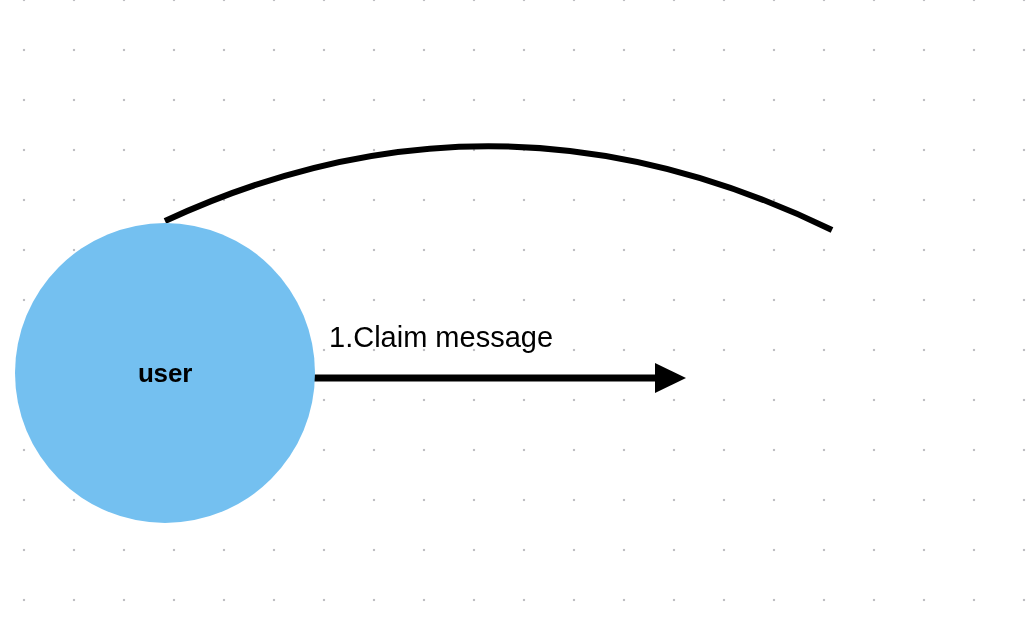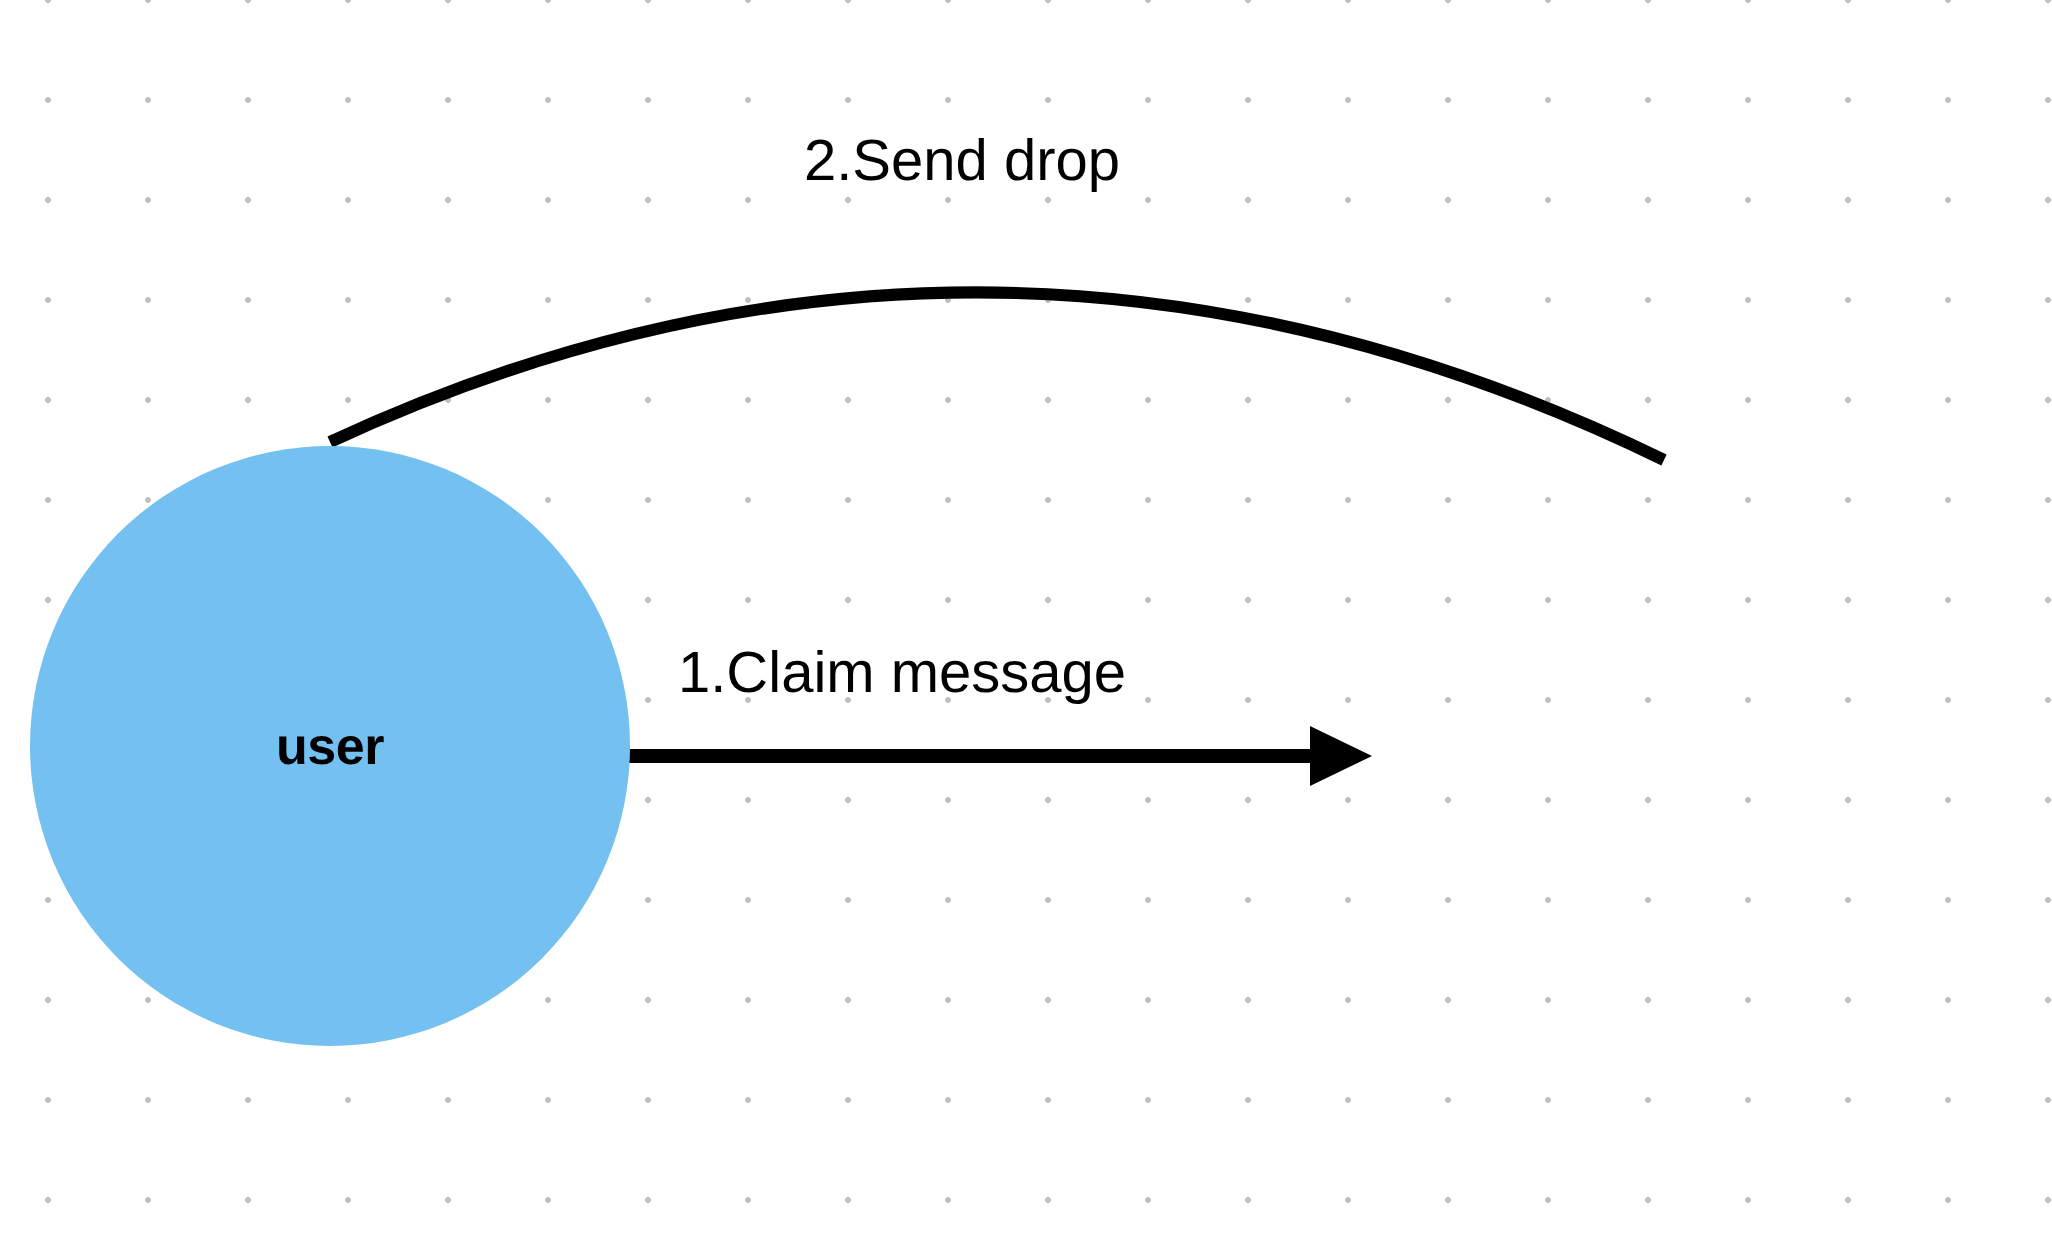--- a/index.html
+++ b/index.html
@@ -63,21 +63,21 @@
     font-weight: normal;
     white-space: nowrap;
     font-size: 29px;
     line-height: 34px;
   }
   #label-send-drop {
     left: 402px;
     top: 64px;
   }
   #label-claim-message {
-    left: 339px;
+    left: 329px;
     top: 320px;
   }
 </style>
 </head>
 <body>
 
 <div id="canvas">
 
   <svg id="edges" viewBox="0 0 1026 622" width="1026" height="622" xmlns="http://www.w3.org/2000/svg">
 
@@ -85,17 +85,16 @@
 
     <line x1="314" y1="378" x2="664" y2="378" stroke="#000000" stroke-width="7" stroke-linecap="butt"></line>
     <polygon points="686,378 655,393 655,363" fill="#000000"></polygon>
   </svg>
 
   <div class="node" id="node-user" style="background:#74c0f0;">
     <span class="node-label">user</span>
   </div>
 
 
-  <div class="edge-label" id="label-send-drop">2.Send drop</div>
 
   <div class="edge-label" id="label-claim-message">1.Claim message</div>
 
 </div>
 
 </body></html>

